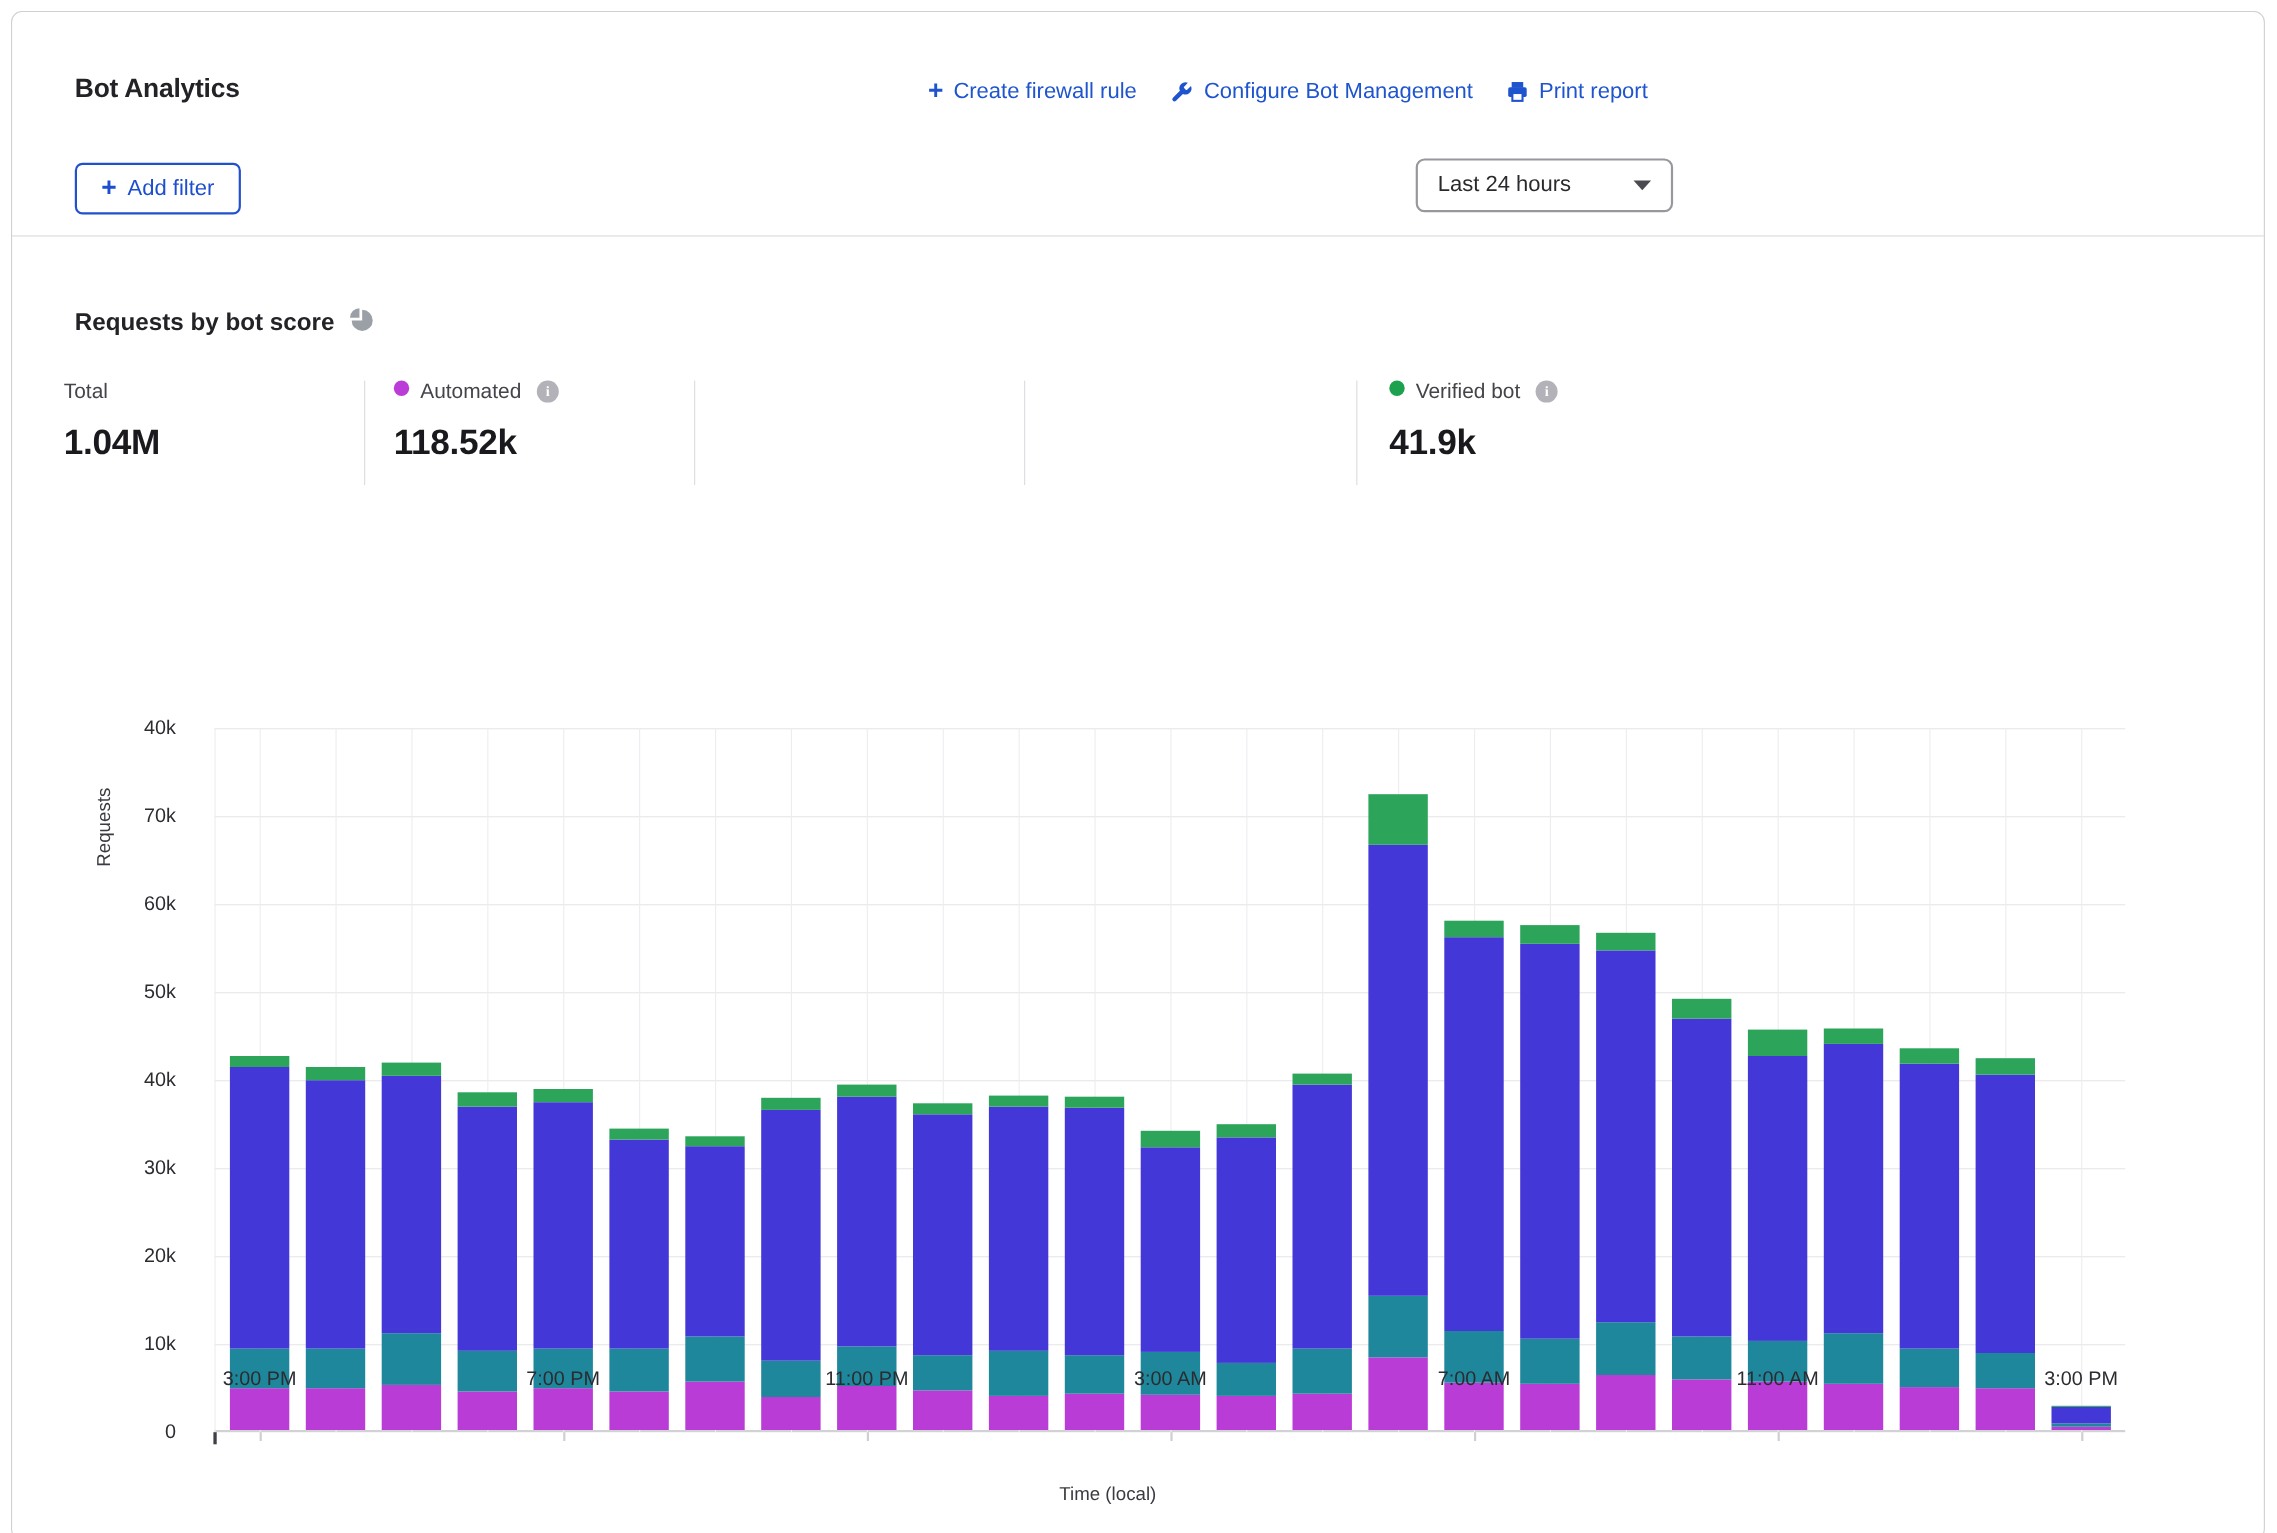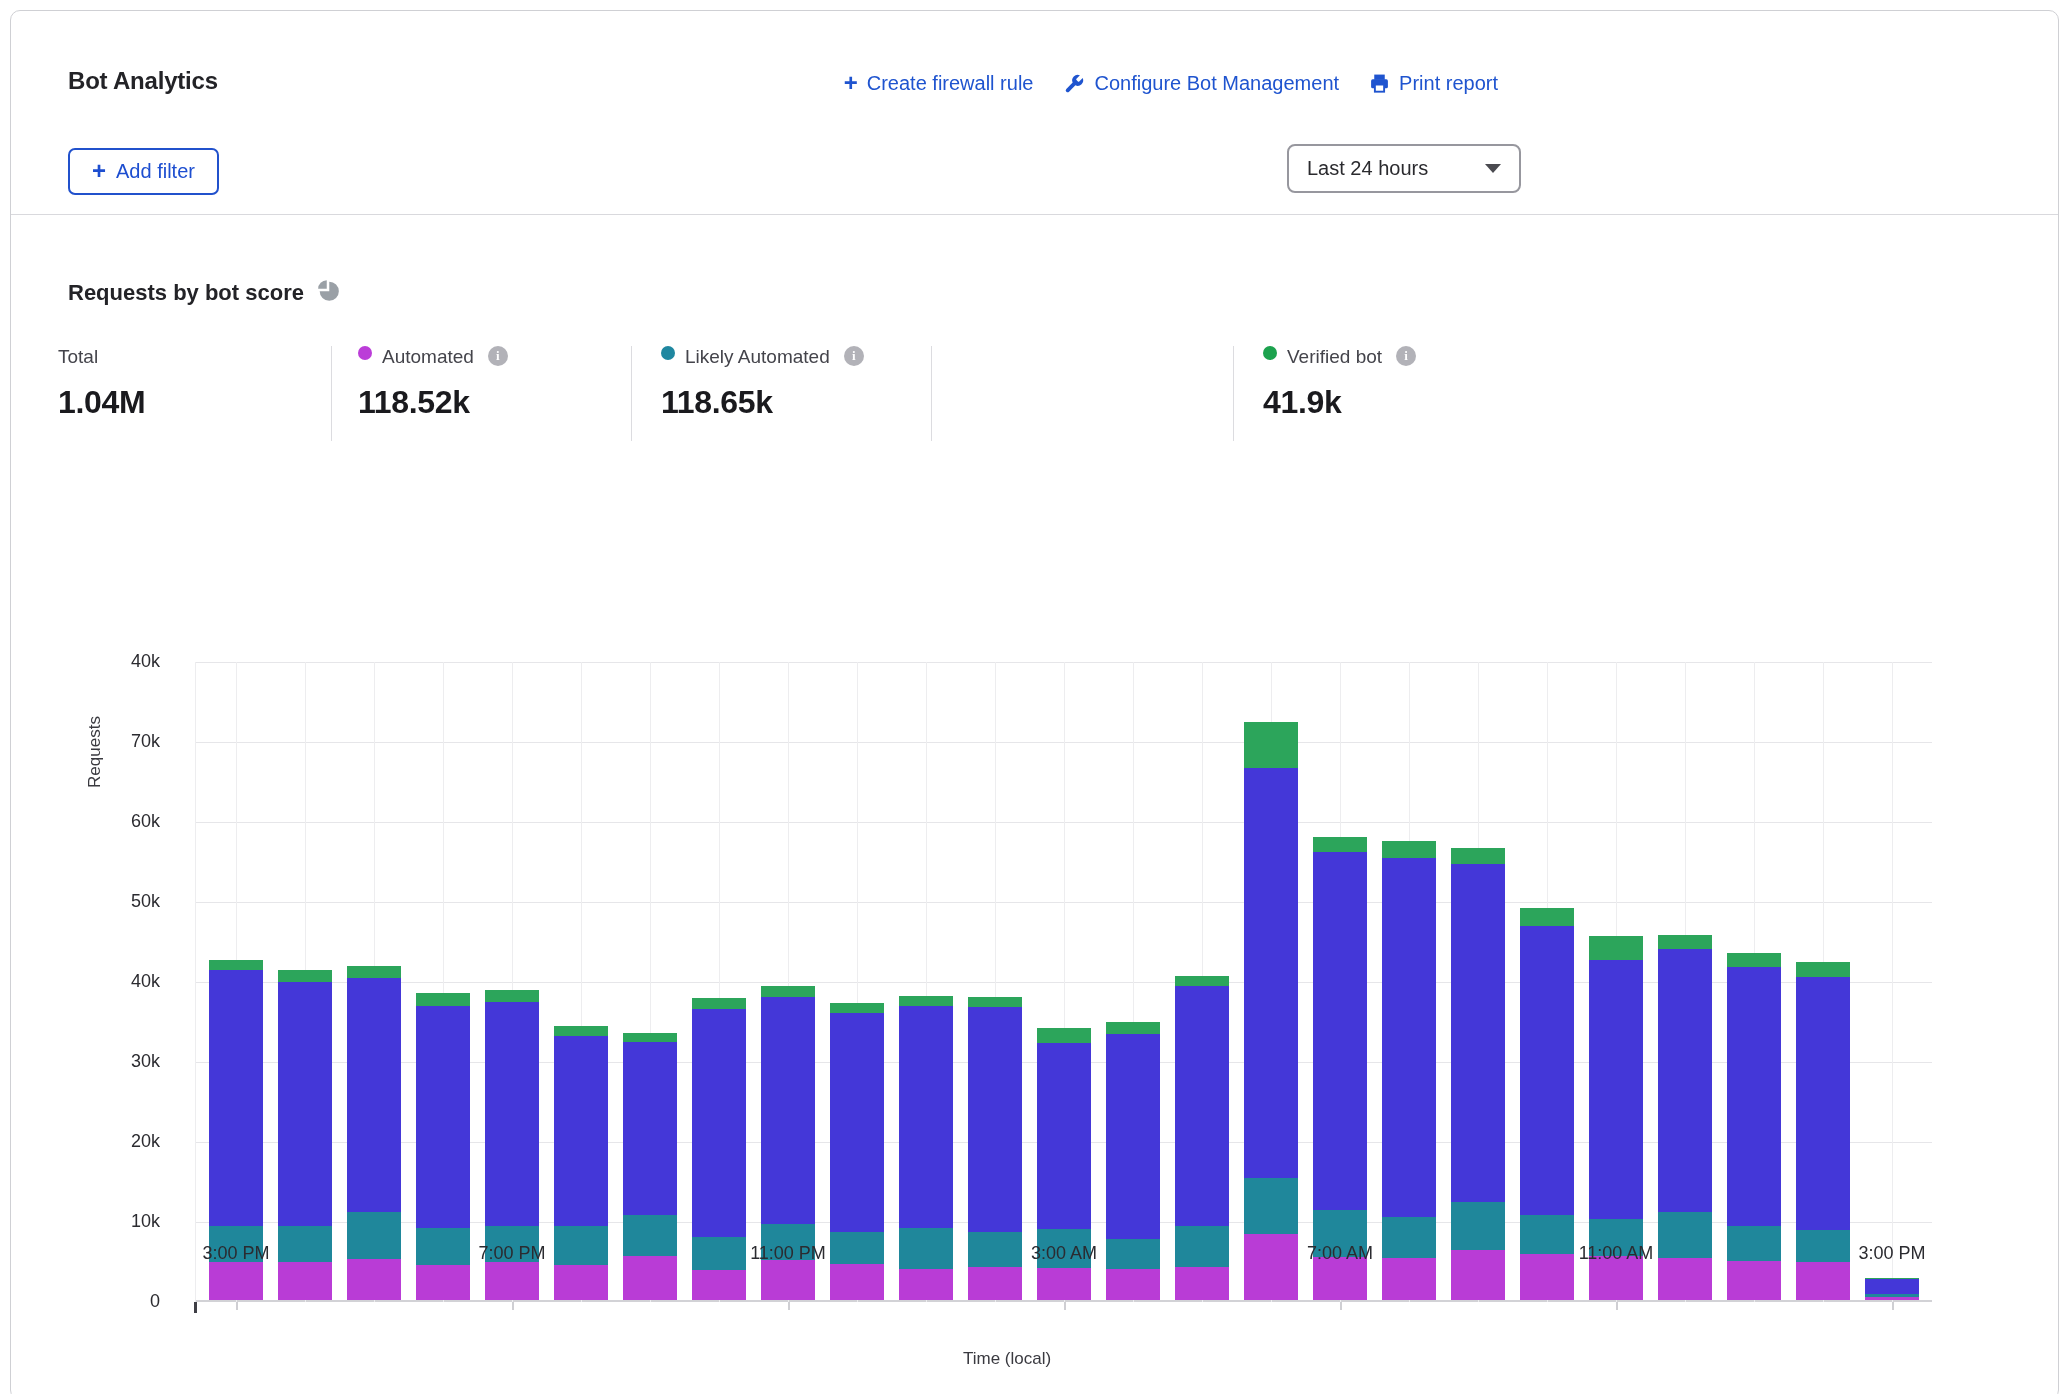--- a/index.html
+++ b/index.html
@@ -126,28 +126,20 @@
     <div class="stat-divider" style="left:320px"></div>
     <div class="stat" style="left:347px">
       <div class="stat-label-row">
         <span class="dot" style="background: rgb(187, 61, 216);"></span>
         <span class="stat-label">Automated</span>
         <span class="info"></span>
       </div>
       <div class="stat-value">118.52k</div>
     </div>
     <div class="stat-divider" style="left:620px"></div>
-    <div class="stat" style="left:650px">
-      <div class="stat-label-row">
-        <span class="dot" style="background: rgb(31, 135, 160);"></span>
-        <span class="stat-label">Likely Automated</span>
-        <span class="info"></span>
-      </div>
-      <div class="stat-value">118.65k</div>
-    </div>
     <div class="stat-divider" style="left:920px"></div>
     <div class="stat-divider" style="left:1222px"></div>
     <div class="stat" style="left:1252px">
       <div class="stat-label-row">
         <span class="dot" style="background: rgb(28, 162, 78);"></span>
         <span class="stat-label">Verified bot</span>
         <span class="info"></span>
       </div>
       <div class="stat-value">41.9k</div>
     </div>

